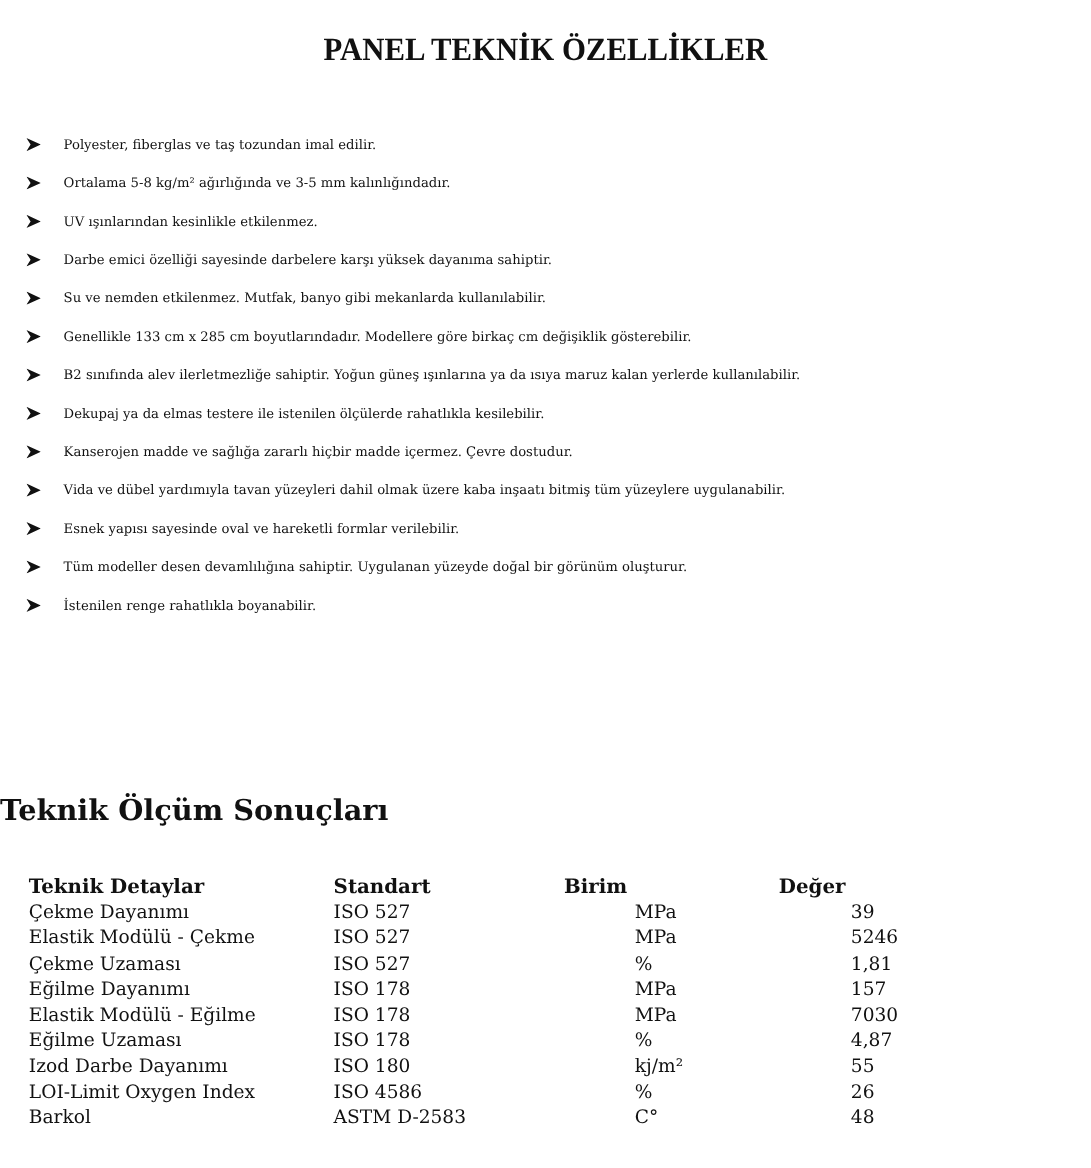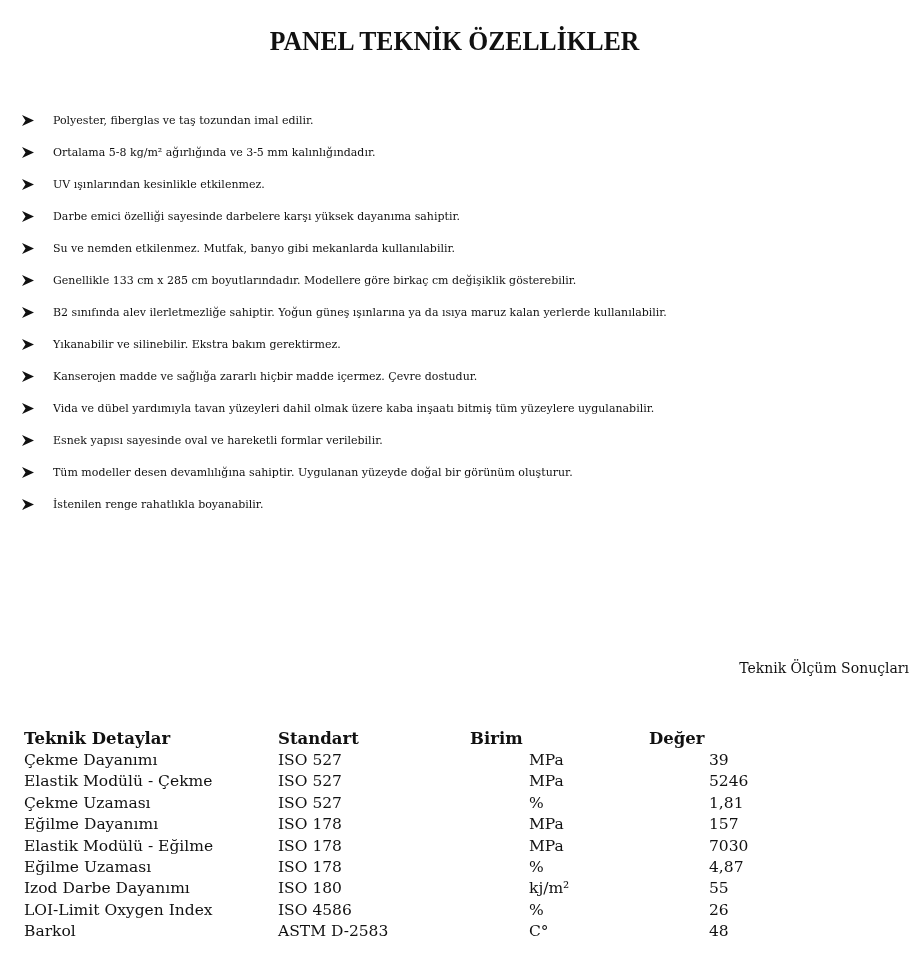--- a/index.html
+++ b/index.html
@@ -19,22 +19,22 @@
       height: 32px; display: flex; align-items: center;
       font-size: 11px; white-space: nowrap;
     }
     .bullets .arrow {
       display: inline-block; width: 31px; font-size: 13px;
       font-family: "DejaVu Sans", sans-serif;
     }
     .bullets .arrow svg { display: block; }
     .subtitle {
       position: absolute; left: 0; right: 0; top: 660px;
-      text-align: right; font-family: "DejaVu Serif", serif;
-      font-weight: normal; font-size: 14px;
+      text-align: left; font-family: "DejaVu Serif", serif;
+      font-weight: bold; font-size: 24px;
     }
     .table { position: absolute; left: 24px; top: 729px; }
     .trow { position: relative; height: 21.4px; font-size: 15.5px; white-space: nowrap; }
     .trow.head { height: 22px; font-weight: bold; font-size: 16.5px; }
     .c0 { position: absolute; left: 0; }
     .c1 { position: absolute; left: 254px; }
     .c2 { position: absolute; left: 505px; }
     .c3 { position: absolute; left: 685px; }
     .trow.head .c2 { left: 446px; }
     .trow.head .c3 { left: 625px; }
@@ -100,21 +100,21 @@
         </svg>
       </span>
       <span>B2 sınıfında alev ilerletmezliğe sahiptir. Yoğun güneş ışınlarına ya da ısıya maruz kalan yerlerde kullanılabilir.</span>
     </li>
     <li>
       <span class="arrow">
         <svg width="12" height="11" viewBox="0 0 12 11">
           <path d="M0 0 L12 5.5 L0 11 L3.5 5.5 Z" fill="#111"></path>
         </svg>
       </span>
-      <span>Yıkanabilir ve silinebilir. Ekstra bakım gerektirmez.</span>
+      <span>Dekupaj ya da elmas testere ile istenilen ölçülerde rahatlıkla kesilebilir.</span>
     </li>
     <li>
       <span class="arrow">
         <svg width="12" height="11" viewBox="0 0 12 11">
           <path d="M0 0 L12 5.5 L0 11 L3.5 5.5 Z" fill="#111"></path>
         </svg>
       </span>
       <span>Kanserojen madde ve sağlığa zararlı hiçbir madde içermez. Çevre dostudur.</span>
     </li>
     <li>

